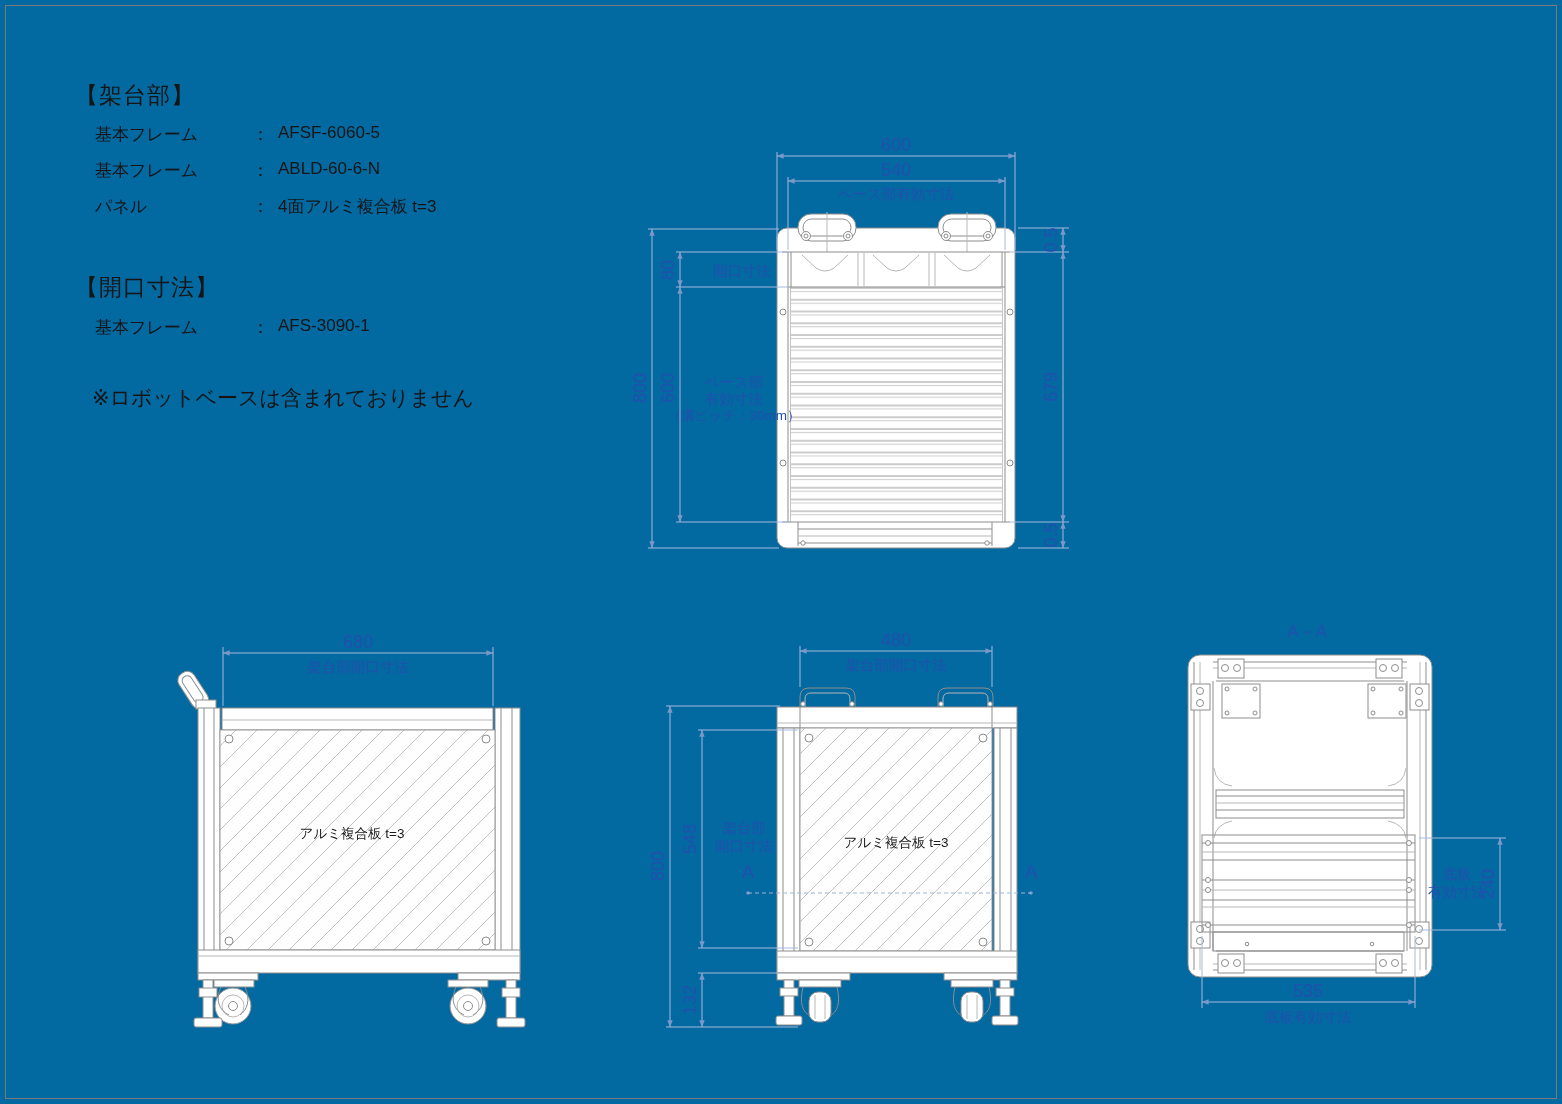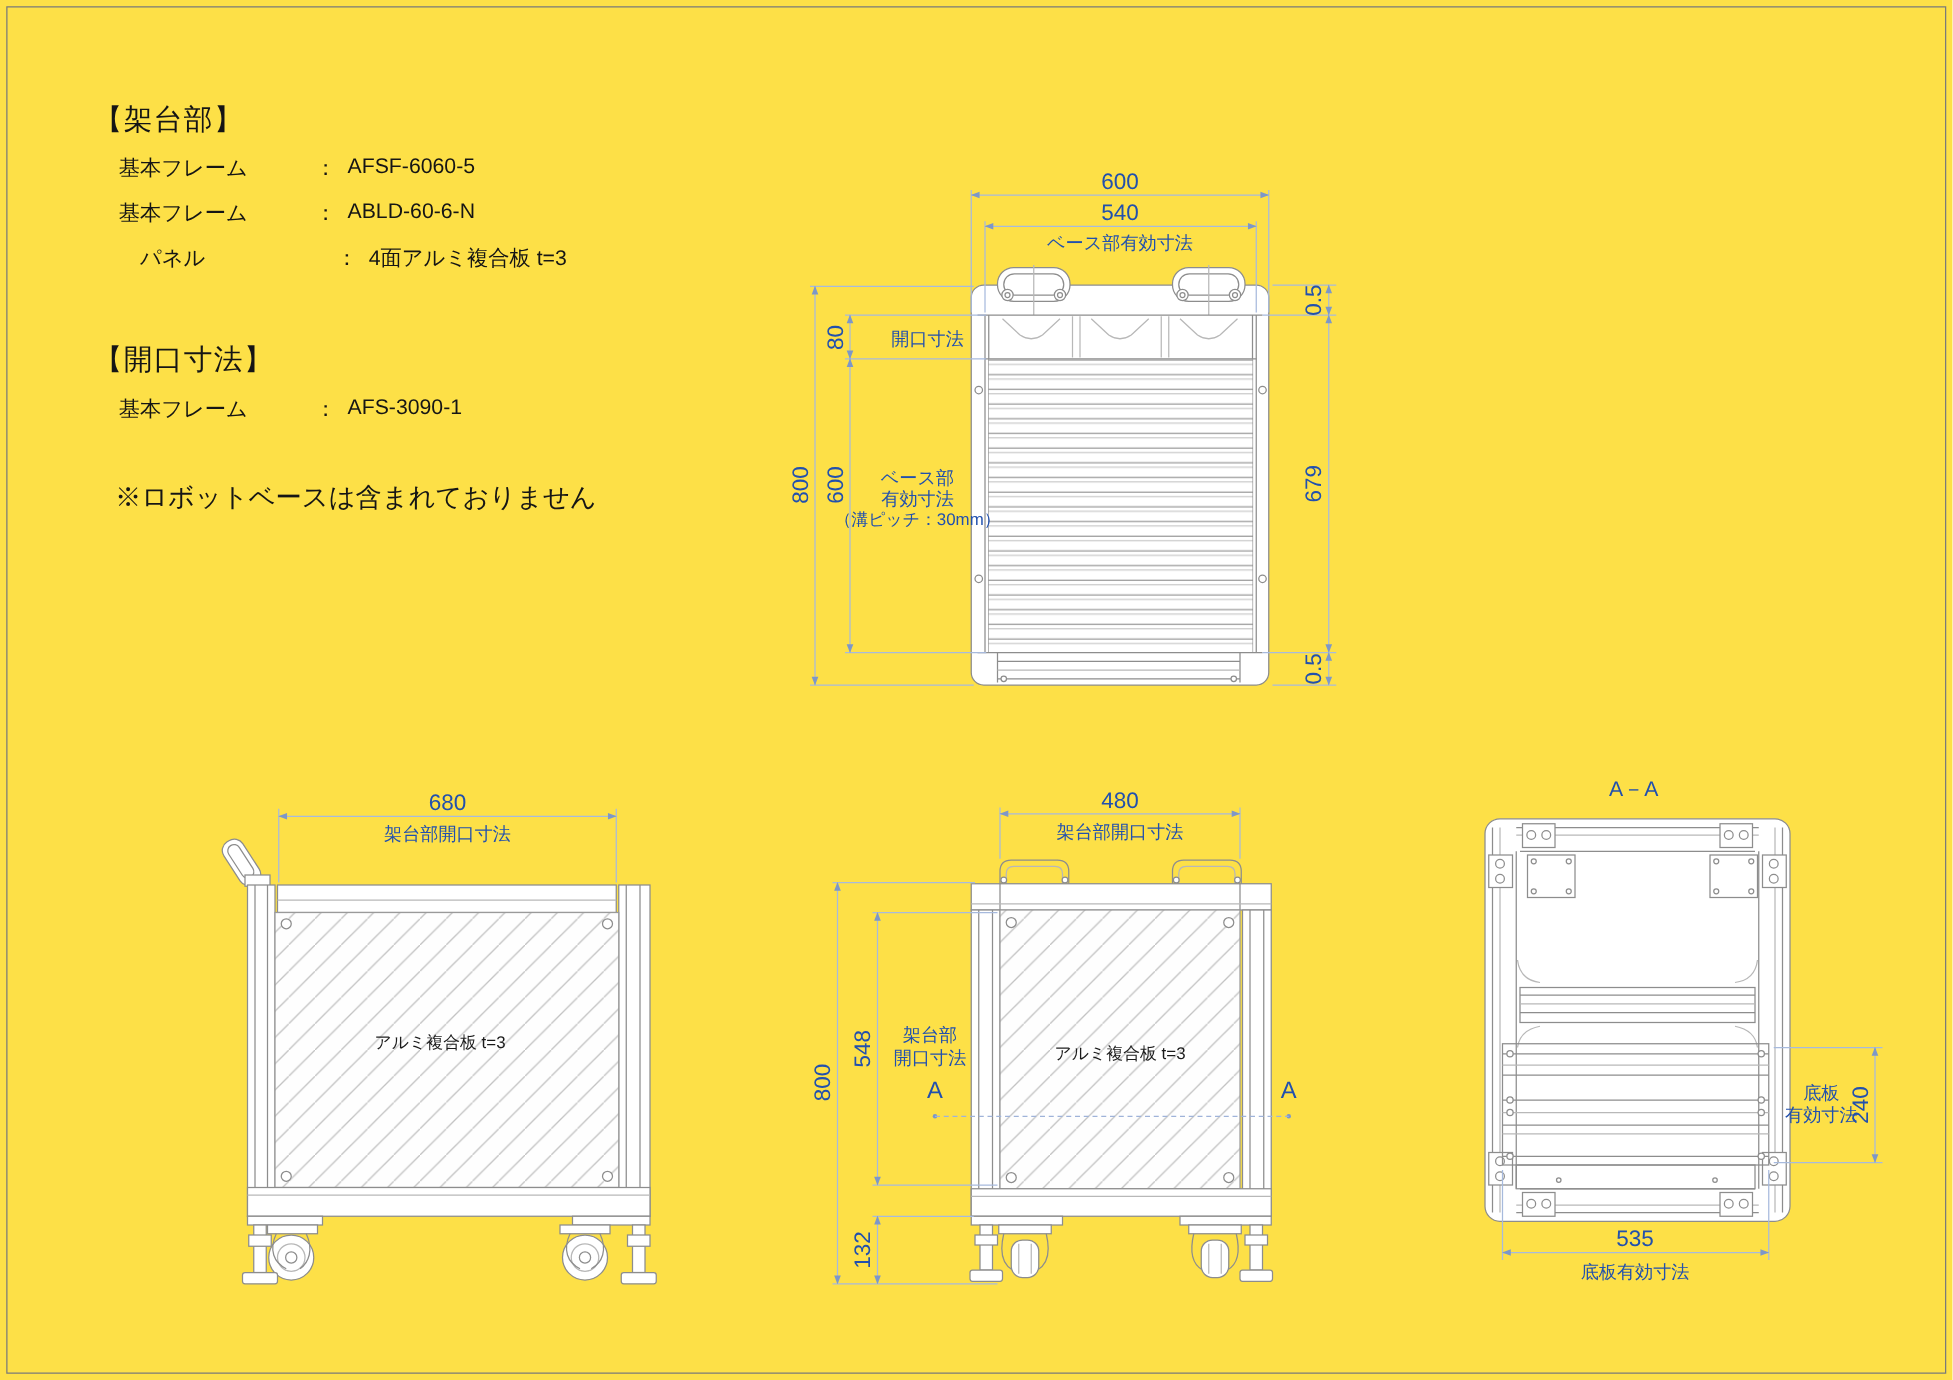--- a/index.html
+++ b/index.html
@@ -1,25 +1,25 @@
 <!DOCTYPE html>
 <html><head>
 <meta charset="utf-8">
 <style>
   html,body{margin:0;padding:0;background:#ffffff;}
-  .canvas{position:relative;width:1562px;height:1104px;background:#fde047;
+  .canvas{position:relative;width:1562px;height:1104px;background:#0369a1;
           font-family:"Liberation Sans","DejaVu Sans",sans-serif;overflow:hidden;}
   .page-border{position:absolute;left:5px;top:5px;right:5px;bottom:5px;border:1.5px solid #7a7a7a;}
   .spec{position:absolute;left:0;top:0;color:#151515;}
   .spec .abs{position:absolute;white-space:nowrap;}
   .spec-title{font-size:23px;font-weight:500;letter-spacing:1px;}
   .spec-row{display:flex;font-size:17px;}
   .spec-row .lb{width:157px;}
   .spec-row .sp{width:26px;}
-  .spec-note{font-size:21px;font-family:Liberation Mono, monospace;}
+  .spec-note{font-size:21px;}
   svg{position:absolute;left:0;top:0;}
   svg text{font-family:"Liberation Sans","DejaVu Sans",sans-serif;}
   .ol{stroke:#8d8d8d;fill:none;stroke-width:1;}
   .olf{stroke:#8d8d8d;fill:#ffffff;stroke-width:1;}
   .ltl{stroke:#b8b8b8;fill:none;stroke-width:1;}
   .scr{stroke:#8d8d8d;fill:#ffffff;stroke-width:1;}
   .ext{stroke:#a7badd;fill:none;stroke-width:1;}
   .dim{stroke:#a7badd;fill:none;stroke-width:1;
        marker-start:url(#arw);marker-end:url(#arw);}
   .dsh{stroke:#9fb3d9;stroke-dasharray:4 3;fill:none;stroke-width:1;}
@@ -42,21 +42,21 @@
     <div class="abs spec-row" style="left:95px;top:123px">
       <span class="lb">基本フレーム</span>
       <span class="sp">：</span>
       <span>AFSF-6060-5</span>
     </div>
     <div class="abs spec-row" style="left:95px;top:159px">
       <span class="lb">基本フレーム</span>
       <span class="sp">：</span>
       <span>ABLD-60-6-N</span>
     </div>
-    <div class="abs spec-row" style="left:112px;top:195px">
+    <div class="abs spec-row" style="left:95px;top:195px">
       <span class="lb">パネル</span>
       <span class="sp">：</span>
       <span>4面アルミ複合板 t=3</span>
     </div>
 
     <div class="abs spec-title" style="left:75px;top:272px">【開口寸法】</div>
 
     <div class="abs spec-row" style="left:95px;top:316px">
       <span class="lb">基本フレーム</span>
       <span class="sp">：</span>

